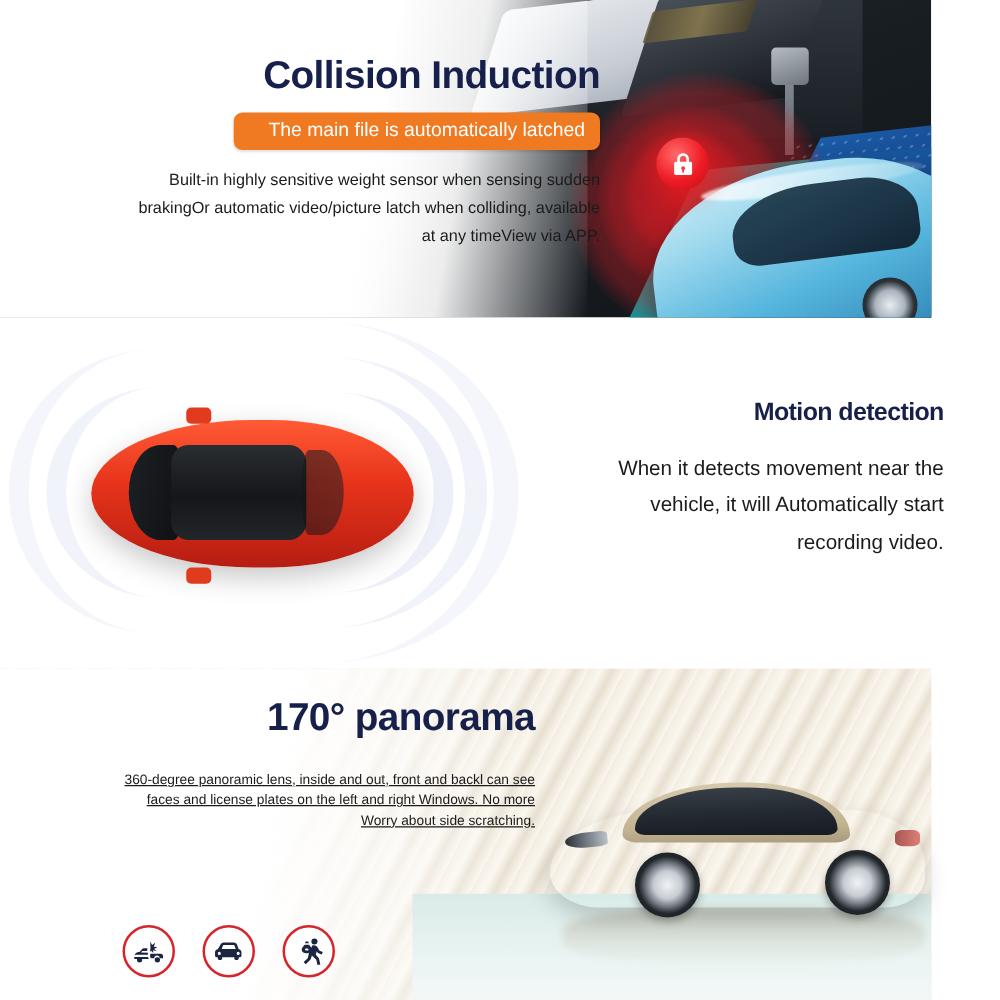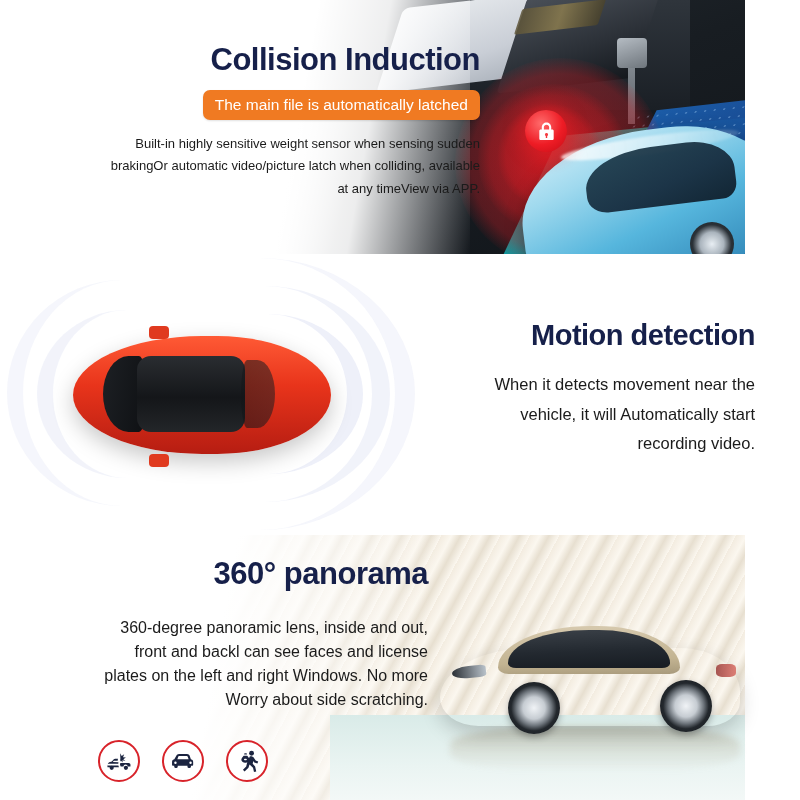--- a/index.html
+++ b/index.html
@@ -22,21 +22,21 @@
     line-height:1.05;
     white-space:nowrap;
   }
   .badge {
     display:inline-block;
     background:#f07a22;
     color:#ffffff;
     border-radius:7px;
     font-size:15.5px;
     line-height:1;
-    padding:7px 12px 8px 12px;
+    padding:7px 12px 8px 28px;
     white-space:nowrap;
     box-shadow:0 1px 2px rgba(0,0,0,.12);
     margin-left:23px;
   }
   .body-text { color:#1b1b1b; }
 
   
   #sec1 { top:0; height:256px; }
   #sec1 .art {
     position:absolute; right:55px; top:0; width:745px; height:254px;
@@ -192,21 +192,21 @@
     background:linear-gradient(260deg,#1d2024,#111316);
     border-radius:18% 52% 52% 18% / 50% 50% 50% 50%;
     opacity:.55;
   }
   #sec2 .mirror {
     position:absolute; width:20px; height:13px; background:#e03a1f; border-radius:4px;
   }
   #sec2 .m1 { left:104px; top:62px; }
   #sec2 .m2 { left:104px; top:190px; }
   #sec2 .copy { position:absolute; left:455px; top:64px; width:300px; }
-  #sec2 .heading { font-size:29px; margin-bottom:13px; }
+  #sec2 .heading { font-size:20px; margin-bottom:13px; }
   #sec2 .body-text { margin-top:20px; font-size:16.5px; line-height:1.78; }
 
   
   #sec3 { top:530px; height:270px; }
   #sec3 .bg {
     position:absolute; left:0; top:5px; width:745px; height:265px;
     background:
       linear-gradient(100deg,#ffffff 0%,#ffffff 30%,rgba(255,255,255,.55) 44%,rgba(255,255,255,0) 56%),
       repeating-linear-gradient(118deg,#f3ece0 0px,#fbf7ef 9px,#e7dfd0 17px,#fbf7ef 26px),
       linear-gradient(180deg,#f6f1e7 0%,#efe8da 60%,#e3f0ef 100%);
@@ -248,21 +248,21 @@
     position:absolute; left:716px; top:134px; width:20px; height:13px;
     background:linear-gradient(90deg,#9a3b38,#d86b62); border-radius:30%; opacity:.85;
   }
   #sec3 .reflection {
     position:absolute; left:450px; top:196px; width:290px; height:46px;
     background:linear-gradient(180deg,rgba(170,158,130,.40),rgba(170,158,130,0));
     border-radius:40%; filter:blur(3px);
   }
   #sec3 .copy { position:absolute; left:98px; top:28px; width:330px; }
   #sec3 .heading { font-size:31px; margin-bottom:13px; }
-  #sec3 .body-text { margin-top:25px; font-size:16px; line-height:1.50; }
+  #sec3 .body-text { margin-top:25px; font-size:11px; line-height:1.50;text-decoration:underline; }
 
   
   .icon-row { position:absolute; left:98px; top:210px; display:flex; gap:22px; }
   .feat-icon {
     width:42px; height:42px; border-radius:50%;
     border:2.5px solid #d8232a;
     background:#ffffff;
     display:flex; align-items:center; justify-content:center;
   }
   .feat-icon svg { width:26px; height:26px; display:block; }
@@ -333,21 +333,21 @@
     <div class="reflection"></div>
     <div class="goldcar"></div>
     <div class="goldcar-cabin"></div>
     <div class="goldcar-glass"></div>
     <div class="headl"></div>
     <div class="taill"></div>
     <div class="gw gw1"></div>
     <div class="gw gw2"></div>
 
     <div class="copy">
-      <div class="heading">360° panorama</div>
+      <div class="heading">170° panorama</div>
       <div class="body-text">360-degree panoramic lens, inside and out, front and backl can see faces and license plates on the left and right Windows. No more Worry about side scratching.</div>
     </div>
 
     <div class="icon-row">
       <div class="feat-icon">
         <svg viewBox="0 0 32 32" fill="#1b2440" aria-hidden="true">
           <path d="M17.4 6.4l1.9 3.5 3.1-2.2-1.5 3.8 3.6.3-3.2 1.9 2.6 2.3-3.7-.9.3 2.6-2.2-2.3-1 1.4.4-4.3z"></path>
           <path d="M2.2 20.1c.3-1.5 1.2-2.6 2.8-3l2.2-.5 2.1-2.6c.5-.6 1.2-.9 2-.9h3.4l-.3 2.6H9.6l-1.3 1.6 7 .2-.2 1.9H3.1z"></path>
           <path d="M17.6 18.4h10.1c1.5 0 2.4.9 2.4 2.3v2.2h-3.4a2.6 2.6 0 00-5.2 0h-3.4l-.9-2.3z"></path>
           <circle cx="7" cy="24.4" r="2.6"></circle>

